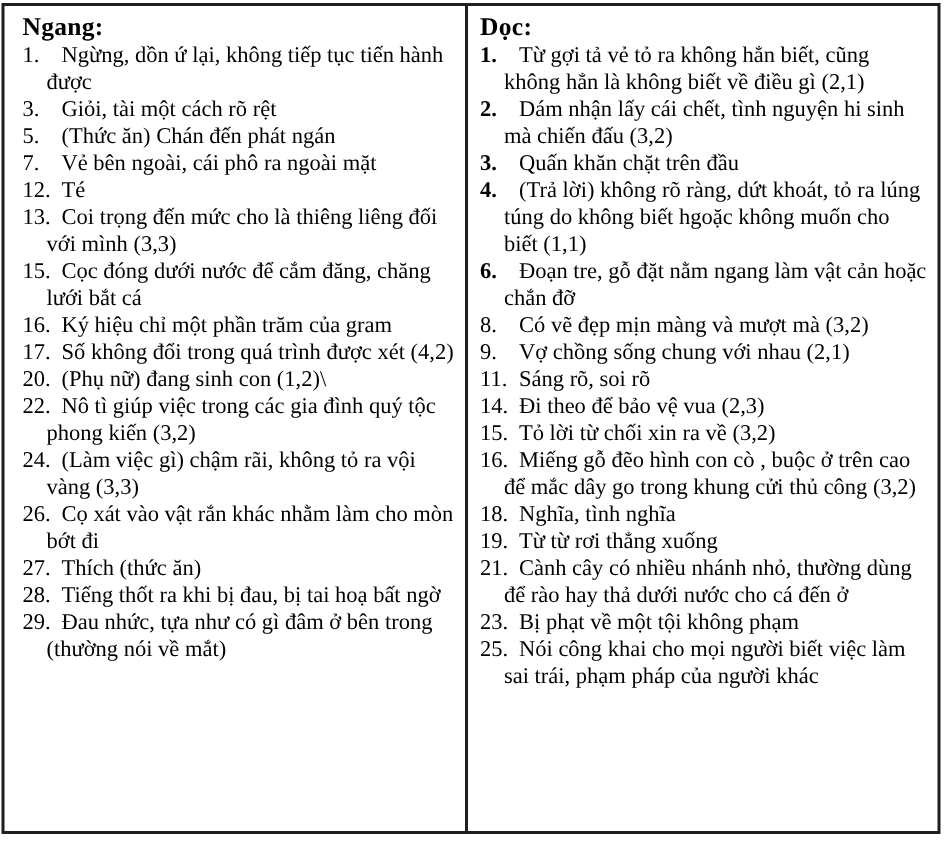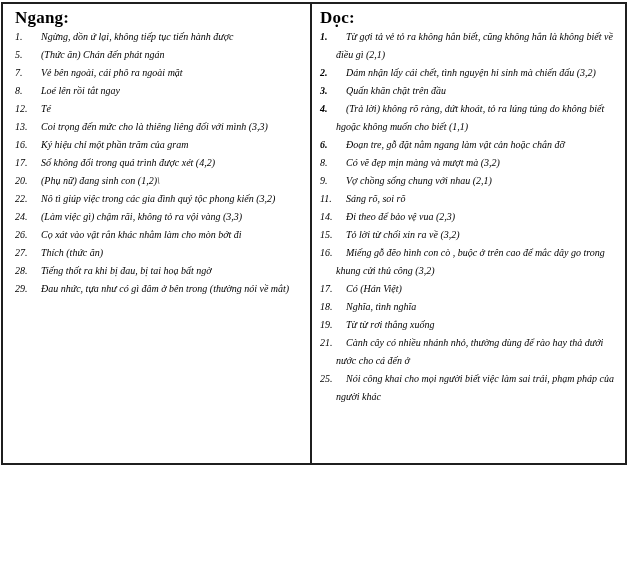--- a/index.html
+++ b/index.html
@@ -13,21 +13,21 @@
     height: 568px;
     font-family: "Liberation Serif", "DejaVu Serif", serif;
     color: #000000;
     overflow: hidden;
   }
   .clues-table {
     position: absolute;
     left: 1px;
     top: 2px;
     width: 626px;
-    height: 463px;
+    height: 554px;
     border: 2px solid #1f1f1f;
     box-sizing: border-box;
     display: flex;
     background: #ffffff;
   }
   .col {
     box-sizing: border-box;
     overflow: hidden;
   }
   .col-across {
@@ -39,24 +39,23 @@
     flex: 1;
     padding: 4px 6px 0 8px;
   }
   .col-header {
     font-weight: bold;
     font-size: 17px;
     line-height: 20px;
     letter-spacing: 0.2px;
   }
   .clue {
-    font-size: 10px;
+    font-size: 15px;
     line-height: 18px;
     padding-left: 16px;
-    font-style: italic;
   }
   .clue .num {
     display: inline-block;
     width: 26px;
     margin-left: -16px;
     vertical-align: top;
   }
   .clue .num.bold {
     font-weight: bold;
   }
@@ -64,25 +63,26 @@
   }
 </style>
 </head>
 <body>
 
 <div class="clues-table">
   <div class="col col-across">
     <div class="col-header">Ngang:</div>
     <div class="clues">
         <div class="clue"><span class="num">1.</span><span class="txt">Ngừng, dồn ứ lại, không tiếp tục tiến hành được</span></div>
+        <div class="clue"><span class="num">3.</span><span class="txt">Giỏi, tài một cách rõ rệt</span></div>
         <div class="clue"><span class="num">5.</span><span class="txt">(Thức ăn) Chán đến phát ngán</span></div>
         <div class="clue"><span class="num">7.</span><span class="txt">Vẻ bên ngoài, cái phô ra ngoài mặt</span></div>
-        <div class="clue"><span class="num">8.</span><span class="txt">Loé lên rồi tắt ngay</span></div>
         <div class="clue"><span class="num">12.</span><span class="txt">Té</span></div>
         <div class="clue"><span class="num">13.</span><span class="txt">Coi trọng đến mức cho là thiêng liêng đối với mình (3,3)</span></div>
+        <div class="clue"><span class="num">15.</span><span class="txt">Cọc đóng dưới nước để cắm đăng, chăng lưới bắt cá</span></div>
         <div class="clue"><span class="num">16.</span><span class="txt">Ký hiệu chỉ một phần trăm của gram</span></div>
         <div class="clue"><span class="num">17.</span><span class="txt">Số không đổi trong quá trình được xét (4,2)</span></div>
         <div class="clue"><span class="num">20.</span><span class="txt">(Phụ nữ) đang sinh  con (1,2)\</span></div>
         <div class="clue"><span class="num">22.</span><span class="txt">Nô tì giúp việc trong các gia đình quý tộc phong kiến (3,2)</span></div>
         <div class="clue"><span class="num">24.</span><span class="txt">(Làm việc gì) chậm rãi, không tỏ ra vội vàng (3,3)</span></div>
         <div class="clue"><span class="num">26.</span><span class="txt">Cọ xát vào vật rắn khác nhằm làm cho mòn bớt đi</span></div>
         <div class="clue"><span class="num">27.</span><span class="txt">Thích (thức ăn)</span></div>
         <div class="clue"><span class="num">28.</span><span class="txt">Tiếng thốt ra khi bị đau, bị tai hoạ bất ngờ</span></div>
         <div class="clue"><span class="num">29.</span><span class="txt">Đau nhức, tựa như có gì đâm ở bên trong (thường nói về mắt)</span></div>
       </div>
@@ -94,20 +94,20 @@
         <div class="clue"><span class="num bold">2.</span><span class="txt">Dám nhận lấy cái chết, tình nguyện hi sinh mà chiến đấu (3,2)</span></div>
         <div class="clue"><span class="num bold">3.</span><span class="txt">Quấn khăn chặt trên đầu</span></div>
         <div class="clue"><span class="num bold">4.</span><span class="txt">(Trả lời) không rõ ràng, dứt khoát, tỏ ra lúng túng do không biết hgoặc không muốn cho biết (1,1)</span></div>
         <div class="clue"><span class="num bold">6.</span><span class="txt">Đoạn tre, gỗ đặt nằm ngang làm vật cản hoặc chắn đỡ</span></div>
         <div class="clue"><span class="num">8.</span><span class="txt">Có vẽ đẹp mịn màng và mượt mà (3,2)</span></div>
         <div class="clue"><span class="num">9.</span><span class="txt">Vợ chồng sống chung với nhau (2,1)</span></div>
         <div class="clue"><span class="num">11.</span><span class="txt">Sáng rõ, soi rõ</span></div>
         <div class="clue"><span class="num">14.</span><span class="txt">Đi theo để bảo vệ vua (2,3)</span></div>
         <div class="clue"><span class="num">15.</span><span class="txt">Tỏ lời từ chối xin ra về (3,2)</span></div>
         <div class="clue"><span class="num">16.</span><span class="txt">Miếng gỗ đẽo hình con cò , buộc ở trên cao để mắc dây go trong khung cửi thủ công (3,2)</span></div>
-        <div class="clue"><span class="num">17.</span><span class="txt">Có (Hán Việt)</span></div>
         <div class="clue"><span class="num">18.</span><span class="txt">Nghĩa, tình nghĩa</span></div>
         <div class="clue"><span class="num">19.</span><span class="txt">Từ từ rơi thẳng xuống</span></div>
         <div class="clue"><span class="num">21.</span><span class="txt">Cành cây có nhiều nhánh nhỏ, thường dùng để rào hay thả dưới nước cho cá đến ở</span></div>
+        <div class="clue"><span class="num">23.</span><span class="txt">Bị phạt về một tội không phạm</span></div>
         <div class="clue"><span class="num">25.</span><span class="txt">Nói công khai cho mọi người biết việc làm sai trái, phạm pháp của người khác</span></div>
       </div>
   </div>
 </div>
 
 </body></html>

